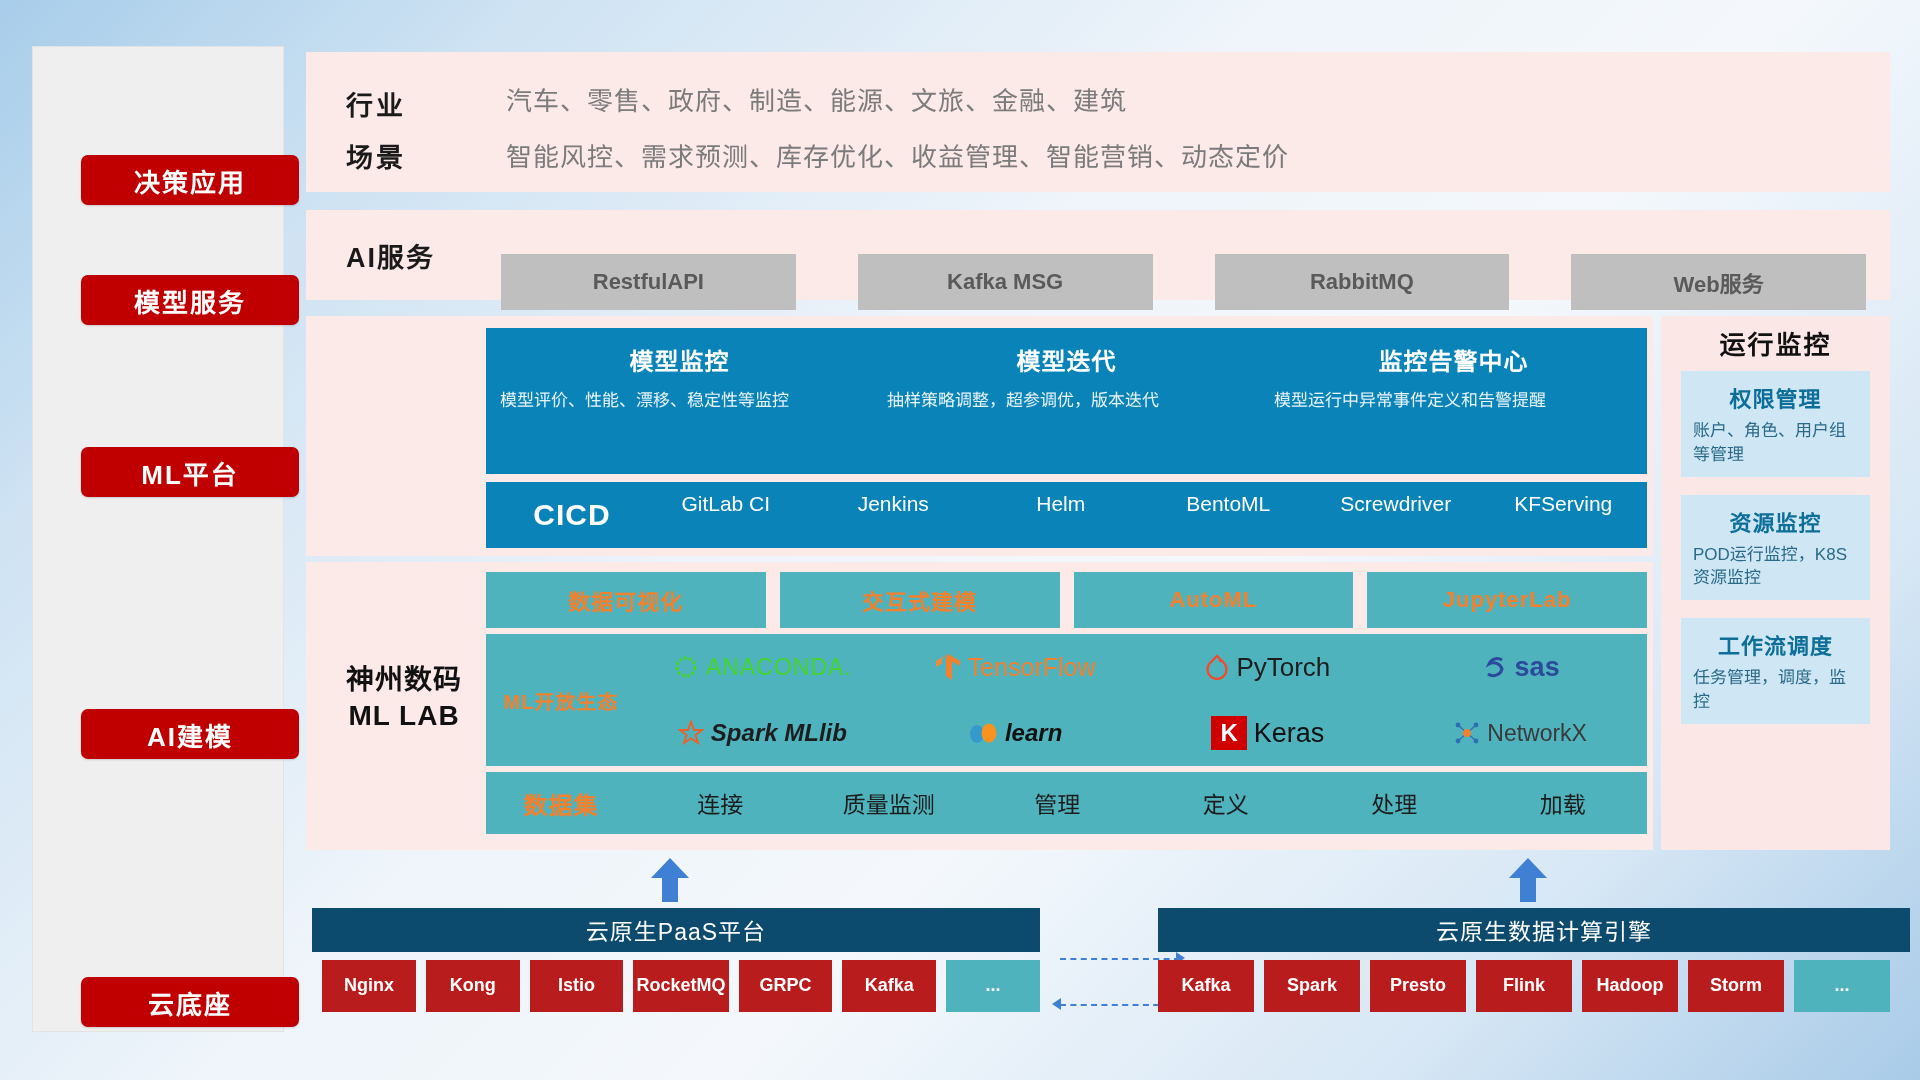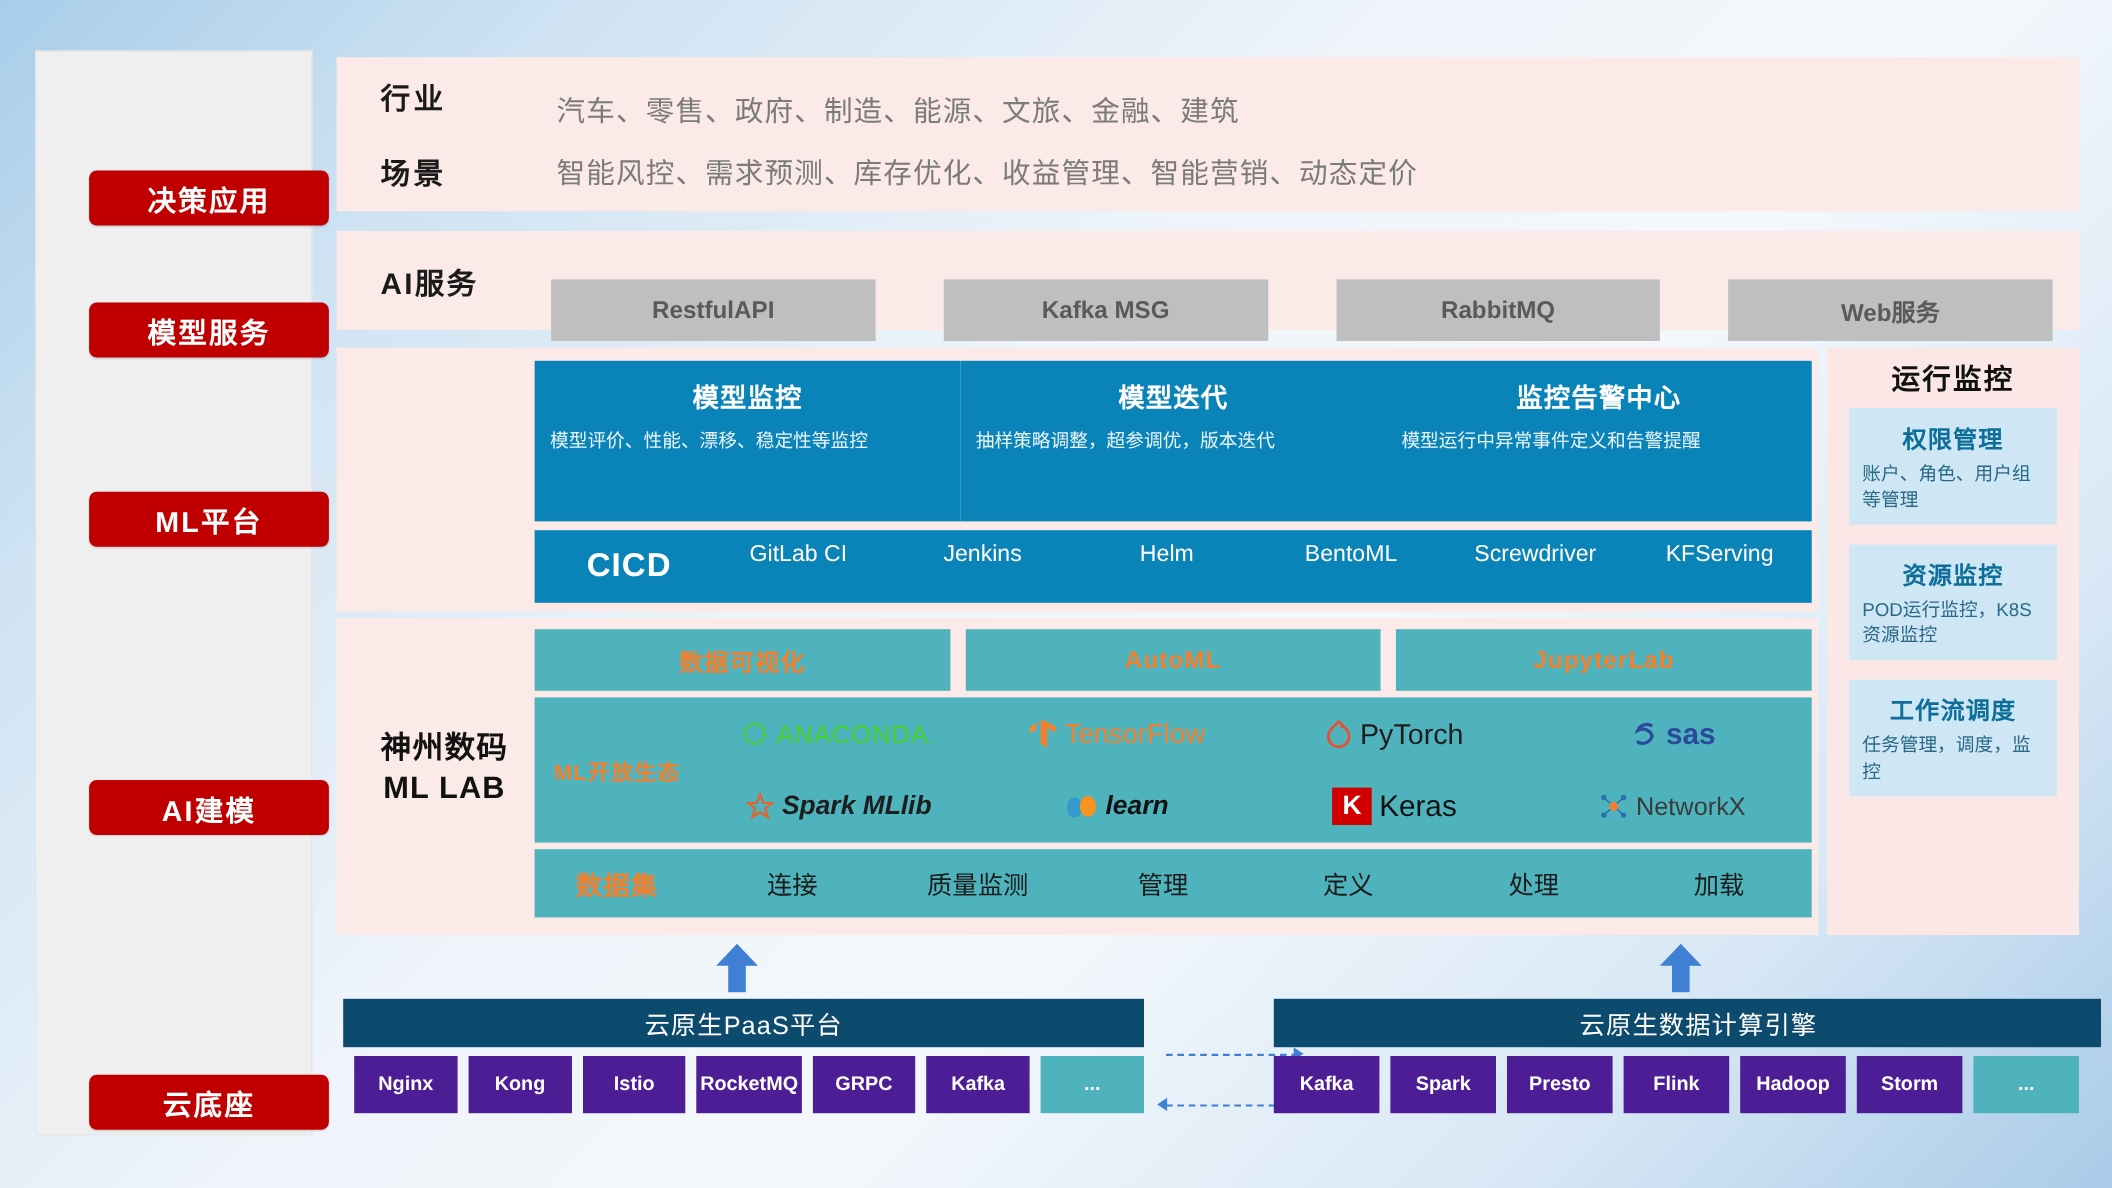--- a/index.html
+++ b/index.html
@@ -25,21 +25,21 @@
   }
   .tier.t1{top:108px;} .tier.t2{top:228px;}
   .tier.t3{top:400px;} .tier.t4{top:662px;} .tier.t5{top:930px;}
 
   
   .band{position:absolute;background:#fceae8;}
 
   
   .r1{left:306px;top:52px;width:1584px;height:140px;}
   .r1 .lbl{position:absolute;left:40px;font-size:27px;font-weight:bold;color:#1a1a1a;letter-spacing:3px;}
-  .r1 .lbl.a{top:16px;} .r1 .lbl.b{top:84px;}
+  .r1 .lbl.a{top:32px;} .r1 .lbl.b{top:84px;}
   .r1 .val{position:absolute;left:200px;font-size:26px;color:#7b7b7b;letter-spacing:1px;white-space:nowrap;}
   .r1 .val.a{top:28px;} .r1 .val.b{top:84px;}
 
   
   .r2{left:306px;top:210px;width:1584px;height:90px;}
   .r2 .lbl{position:absolute;left:40px;top:26px;font-size:27px;font-weight:bold;color:#1a1a1a;letter-spacing:2px;}
   .svcwrap{position:absolute;left:195px;top:16px;right:24px;display:flex;gap:62px;margin-top:28px;}
   .svc{flex:1;height:56px;background:#bfbfbf;display:flex;align-items:center;justify-content:center;
        font-size:22px;font-weight:bold;color:#5a5a5a;}
 
@@ -81,21 +81,21 @@
   .mbox .md{font-size:17px;color:#2a6a87;line-height:1.4;}
 
   
   .cloudbar{position:absolute;height:44px;background:#0c4a6e;color:#fff;
             display:flex;align-items:center;justify-content:center;font-size:23px;letter-spacing:1px;}
   .cb-left{left:312px;top:908px;width:728px;}
   .cb-right{left:1158px;top:908px;width:732px;padding-left:20px;}
   .chipsrow{position:absolute;top:960px;display:flex;gap:10px;}
   .cr-left{left:322px;width:718px;}
   .cr-right{left:1158px;width:732px;}
-  .chip{flex:1;height:52px;background:#4c1d95;color:#fff;
+  .chip{flex:1;height:52px;background:#b91c1c;color:#fff;
         display:flex;align-items:center;justify-content:center;text-align:center;
         font-size:18px;font-weight:bold;line-height:1.1;padding:0 3px;box-sizing:border-box;}
   .chip.teal2{background:#4fb3bd;}
   .uparrow{position:absolute;width:38px;height:44px;}
   .uparrow i{position:absolute;left:11px;top:16px;width:16px;height:28px;background:#3f7fd4;display:block;}
   .uparrow b{position:absolute;left:0;top:0;width:0;height:0;border-left:19px solid transparent;
              border-right:19px solid transparent;border-bottom:20px solid #3f7fd4;}
   .dashline{position:absolute;height:0;border-top:2px dashed #3f7fd4;}
   .dashhead{position:absolute;width:0;height:0;border-top:6px solid transparent;
             border-bottom:6px solid transparent;}
@@ -168,20 +168,21 @@
   </div>
 
   <div class="band r4">
     <div class="lbl">
       <div>神州数码</div>
       <div>ML LAB</div>
     </div>
 
     <div class="toolrow">
       <div class="tool">数据可视化</div>
+      <div class="tool">交互式建模</div>
       <div class="tool">AutoML</div>
       <div class="tool">JupyterLab</div>
     </div>
 
     <div class="eco">
       <div class="ecolbl">ML开放生态</div>
       <div class="ecogrid">
 
         <div class="logo">
           <svg width="26" height="26" viewBox="0 0 26 26">

